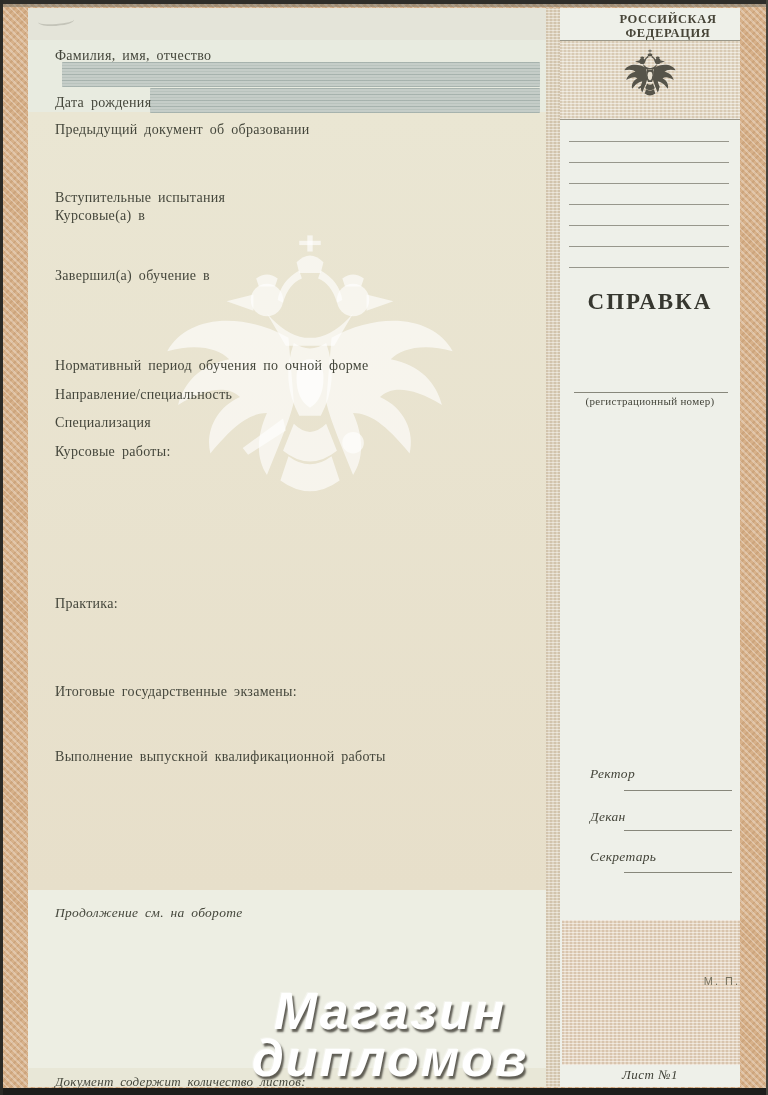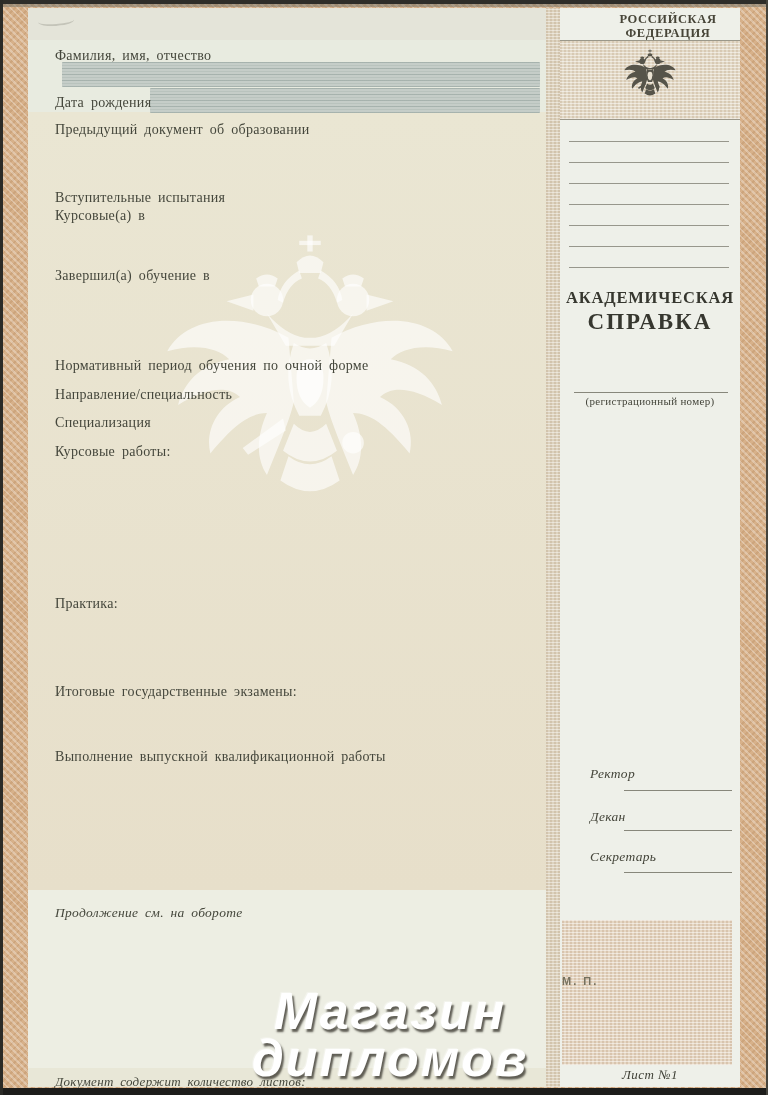--- a/index.html
+++ b/index.html
@@ -67,25 +67,25 @@
   #issue-year{font-size:13px;color:#3f4036;margin-left:2px;line-height:13px;}
   #date-block .caption{width:130px;margin-left:12px;}
 
   .sig-row{position:absolute;left:10px;right:8px;margin-left:20px;}
   .sig-label{font-style:italic;font-size:13.5px;color:#44453a;letter-spacing:.3px;}
   .sig-line{position:absolute;right:0;width:108px;height:1px;background:var(--line,#87877b);}
   #sig-rector{top:756px;} #sig-rector .sig-line{top:26px;}
   #sig-dean{top:799px;}   #sig-dean .sig-line{top:23px;}
   #sig-secretary{top:839px;} #sig-secretary .sig-line{top:25px;}
 
-  #seal-box{position:absolute;top:912px;left:2px;right:8px;height:145px;
+  #seal-box{position:absolute;top:912px;left:2px;right:0;height:145px;
             background-color:var(--seal-box,#e5d7c4);
             background-image:repeating-linear-gradient(0deg, rgba(255,255,255,.5) 0 1px, transparent 1px 3px),
                              repeating-linear-gradient(90deg, rgba(186,152,120,.3) 0 2px, transparent 2px 4px);
-            text-align:left;font-weight:bold;}
+            text-align:right;}
   #seal-text{margin-top:55px;font-family:"Liberation Sans",sans-serif;
              font-size:11px;color:#75715f;letter-spacing:2px;}
   #sheet-strip{position:absolute;top:1057px;left:0;width:100%;height:22px;text-align:center;}
   #sheet-number{font-style:italic;font-size:13px;color:#3e3f35;letter-spacing:.5px;}
 
   
   .lbl{position:absolute;left:27px;font-size:14px;color:var(--ink,#45473c);
        letter-spacing:.3px;word-spacing:3px;white-space:nowrap;z-index:5;}
   .lbl-i{font-style:italic;}
   #f-name{top:40px;} #f-birth{top:87px;} #f-prev{top:114px;}
@@ -220,21 +220,20 @@
         <div class="blank-line"></div>
         <div class="blank-line"></div>
         <div class="blank-line"></div>
         <div class="blank-line"></div>
         <div class="blank-line"></div>
         <div class="blank-line"></div>
         <div class="blank-line"></div>
       </div>
 
     <div id="cert-title">
-      <div class="t1">АКАДЕМИЧЕСКАЯ</div>
       <div class="t2">СПРАВКА</div>
     </div>
 
     <div id="reg-block">
       <div class="rline"></div>
       <div class="caption">(регистрационный номер)</div>
     </div>
 
 
     <div class="sig-row" id="sig-rector">

